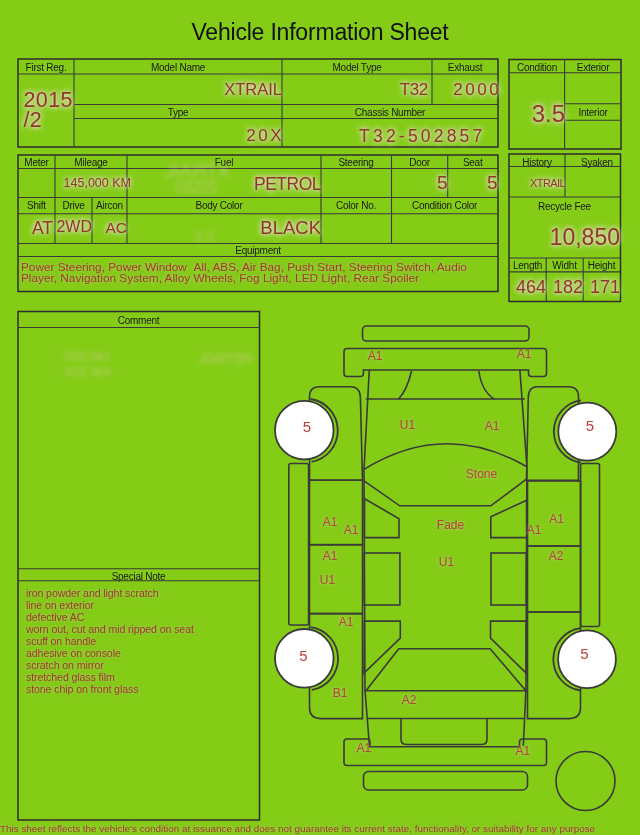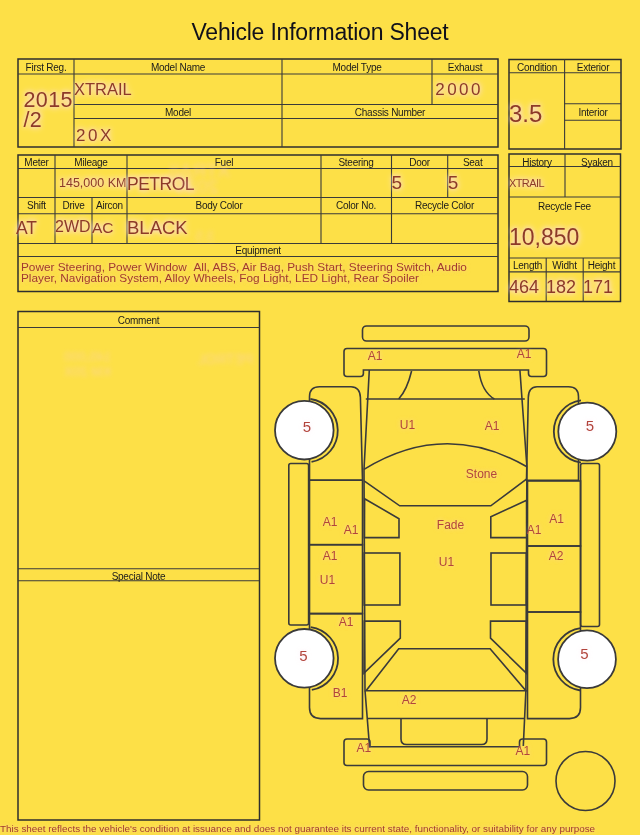--- a/index.html
+++ b/index.html
@@ -1,18 +1,18 @@
 <!DOCTYPE html>
 <html><head>
 <meta charset="utf-8">
 <style>
 html,body{margin:0;padding:0;background:#fff}
-.page{position:relative;width:640px;height:835px;background:#fde047;font-family:"Liberation Sans",sans-serif;overflow:hidden}
+.page{position:relative;width:640px;height:835px;background:#84cc16;font-family:"Liberation Sans",sans-serif;overflow:hidden}
 .lbl{position:absolute;font-size:10px;letter-spacing:-0.25px;color:#1a1a1a;text-align:center;white-space:nowrap;line-height:11.5px}
-.val{position:absolute;color:#8d3a28;text-align:left;white-space:nowrap;text-shadow:0 0 4px #f9d3e2,0 0 7px #fde9f2}
+.val{position:absolute;color:#8d3a28;text-align:right;white-space:nowrap;text-shadow:0 0 4px #f9d3e2,0 0 7px #fde9f2}
 .red{position:absolute;color:#a23a2e;white-space:nowrap;text-shadow:0 0 4px rgba(250,205,225,.5)}
 svg{position:absolute;left:0;top:0}
 </style>
 </head>
 <body>
 <div class="page">
 
 <svg width="640" height="835" viewBox="0 0 640 835" fill="none">
 
 <g stroke="#2e2e2e" stroke-width="1.5">
@@ -59,44 +59,46 @@
 </svg>
 
 <div style="position:absolute;left:0;top:19px;width:640px;text-align:center;font-size:23px;color:#10101a;letter-spacing:-0.2px">Vehicle Information Sheet</div>
 
 <div class="lbl" style="left:18px;top:61.5px;width:56px">First Reg.</div>
 <div class="lbl" style="left:74px;top:61.5px;width:208px">Model Name</div>
 <div class="lbl" style="left:282px;top:61.5px;width:150px">Model Type</div>
 <div class="lbl" style="left:432px;top:61.5px;width:66px">Exhaust</div>
 <div class="lbl" style="left:509px;top:61.5px;width:56px">Condition</div>
 <div class="lbl" style="left:565px;top:61.5px;width:56px">Exterior</div>
-<div class="lbl" style="left:74px;top:106.5px;width:208px">Model</div>
+<div class="lbl" style="left:74px;top:106.5px;width:208px">Type</div>
 <div class="lbl" style="left:282px;top:106.5px;width:216px">Chassis Number</div>
 <div class="lbl" style="left:565px;top:106.5px;width:56px">Interior</div>
 
 <div class="val" style="left:23.5px;top:91px;font-size:21.5px;letter-spacing:0.4px;text-align:left;line-height:19.8px">2015<br>/2</div>
 <div class="val" style="left:74px;top:80.2px;width:208px;font-size:16.5px">XTRAIL</div>
+<div class="val" style="left:277.6px;top:80px;width:150px;font-size:17px;letter-spacing:-0.5px">T32</div>
 <div class="val" style="left:435.2px;top:80px;width:66px;font-size:17px;letter-spacing:2.5px">2000</div>
 <div class="val" style="left:76px;top:126px;width:208px;font-size:17px;letter-spacing:2.5px">20X</div>
+<div class="val" style="left:269.5px;top:126px;width:216px;font-size:17.5px;letter-spacing:3.2px">T32-502857</div>
 <div class="val" style="left:509px;top:100px;width:56px;font-size:24px">3.5</div>
 
 <div class="lbl" style="left:18px;top:157px;width:37px">Meter</div>
 <div class="lbl" style="left:55px;top:157px;width:72px">Mileage</div>
 <div class="lbl" style="left:127px;top:157px;width:194px">Fuel</div>
 <div class="lbl" style="left:321px;top:157px;width:70px">Steering</div>
 <div class="lbl" style="left:391.5px;top:157px;width:56px">Door</div>
 <div class="lbl" style="left:447.7px;top:157px;width:50px">Seat</div>
 <div class="lbl" style="left:509px;top:157px;width:56px">History</div>
 <div class="lbl" style="left:565px;top:157px;width:64px">Syaken</div>
 <div class="lbl" style="left:18px;top:200px;width:37px">Shift</div>
 <div class="lbl" style="left:55px;top:200px;width:37px">Drive</div>
 <div class="lbl" style="left:92px;top:200px;width:35px">Aircon</div>
 <div class="lbl" style="left:127px;top:200px;width:184px">Body Color</div>
 <div class="lbl" style="left:321px;top:200px;width:70px">Color No.</div>
-<div class="lbl" style="left:391.5px;top:200px;width:106px">Recycle Color</div>
+<div class="lbl" style="left:391.5px;top:200px;width:106px">Condition Color</div>
 <div class="lbl" style="left:509px;top:201px;width:111px">Recycle Fee</div>
 <div class="lbl" style="left:18px;top:244.5px;width:480px">Equipment</div>
 <div class="lbl" style="left:509px;top:260px;width:37px">Length</div>
 <div class="lbl" style="left:546px;top:260px;width:37px">Widht</div>
 <div class="lbl" style="left:583px;top:260px;width:37px">Height</div>
 
 <div class="val" style="left:59px;top:176px;width:72px;font-size:12.5px">145,000 KM</div>
 <div class="val" style="left:127px;top:173.5px;width:194px;font-size:17.5px;letter-spacing:-0.5px">PETROL</div>
 <div class="val" style="left:391.5px;top:171.5px;width:56px;font-size:19px">5</div>
 <div class="val" style="left:447.7px;top:171.5px;width:50px;font-size:19px">5</div>
@@ -114,20 +116,21 @@
 
 <div style="position:absolute;left:142px;top:163px;width:110px;font-size:19px;color:#f8cadc;opacity:.4;filter:blur(2px);transform:scaleX(-1);text-align:center;line-height:16px">XTRAIL<br>2020</div>
 <div style="position:absolute;left:185px;top:228px;width:40px;font-size:14px;color:#f8cadc;opacity:.35;filter:blur(2px);transform:scaleX(-1);text-align:center">3.5</div>
 <div style="position:absolute;left:60px;top:349px;width:55px;font-size:13px;color:#f8cadc;opacity:.42;filter:blur(2.2px);transform:scaleX(-1);text-align:center;line-height:15px">145,000<br>KM 20X</div>
 <div style="position:absolute;left:190px;top:351px;width:70px;font-size:14px;color:#f8cadc;opacity:.42;filter:blur(2.2px);transform:scaleX(-1);text-align:center">PETROL</div>
 
 <div class="lbl" style="left:18px;top:314.5px;width:241px">Comment</div>
 
 <div class="lbl" style="left:18px;top:570.5px;width:241px">Special Note</div>
 
+<div class="red" style="left:26px;top:587px;font-size:10.6px;letter-spacing:-0.1px;line-height:12px;color:#9c3a2e">iron powder and light scratch<br>line on exterior<br>defective AC<br>worn out, cut and mid ripped on seat<br>scuff on handle<br>adhesive on console<br>scratch on mirror<br>stretched glass film<br>stone chip on front glass</div>
 
 <div class="red" style="left:0;top:822.5px;width:640px;text-align:left;font-size:9.9px;color:#a23a31">This sheet reflects the vehicle's condition at issuance and does not guarantee its current state, functionality, or suitability for any purpose</div>
 
 <svg width="640" height="835" viewBox="0 0 640 835" fill="none">
 <g stroke="#3a3a3a" stroke-width="1.6" fill="none">
 
 <rect x="288.8" y="463.5" width="19.8" height="161.5" rx="2"></rect>
 
 <rect x="580.6" y="463.5" width="18.9" height="163" rx="2"></rect>
 

